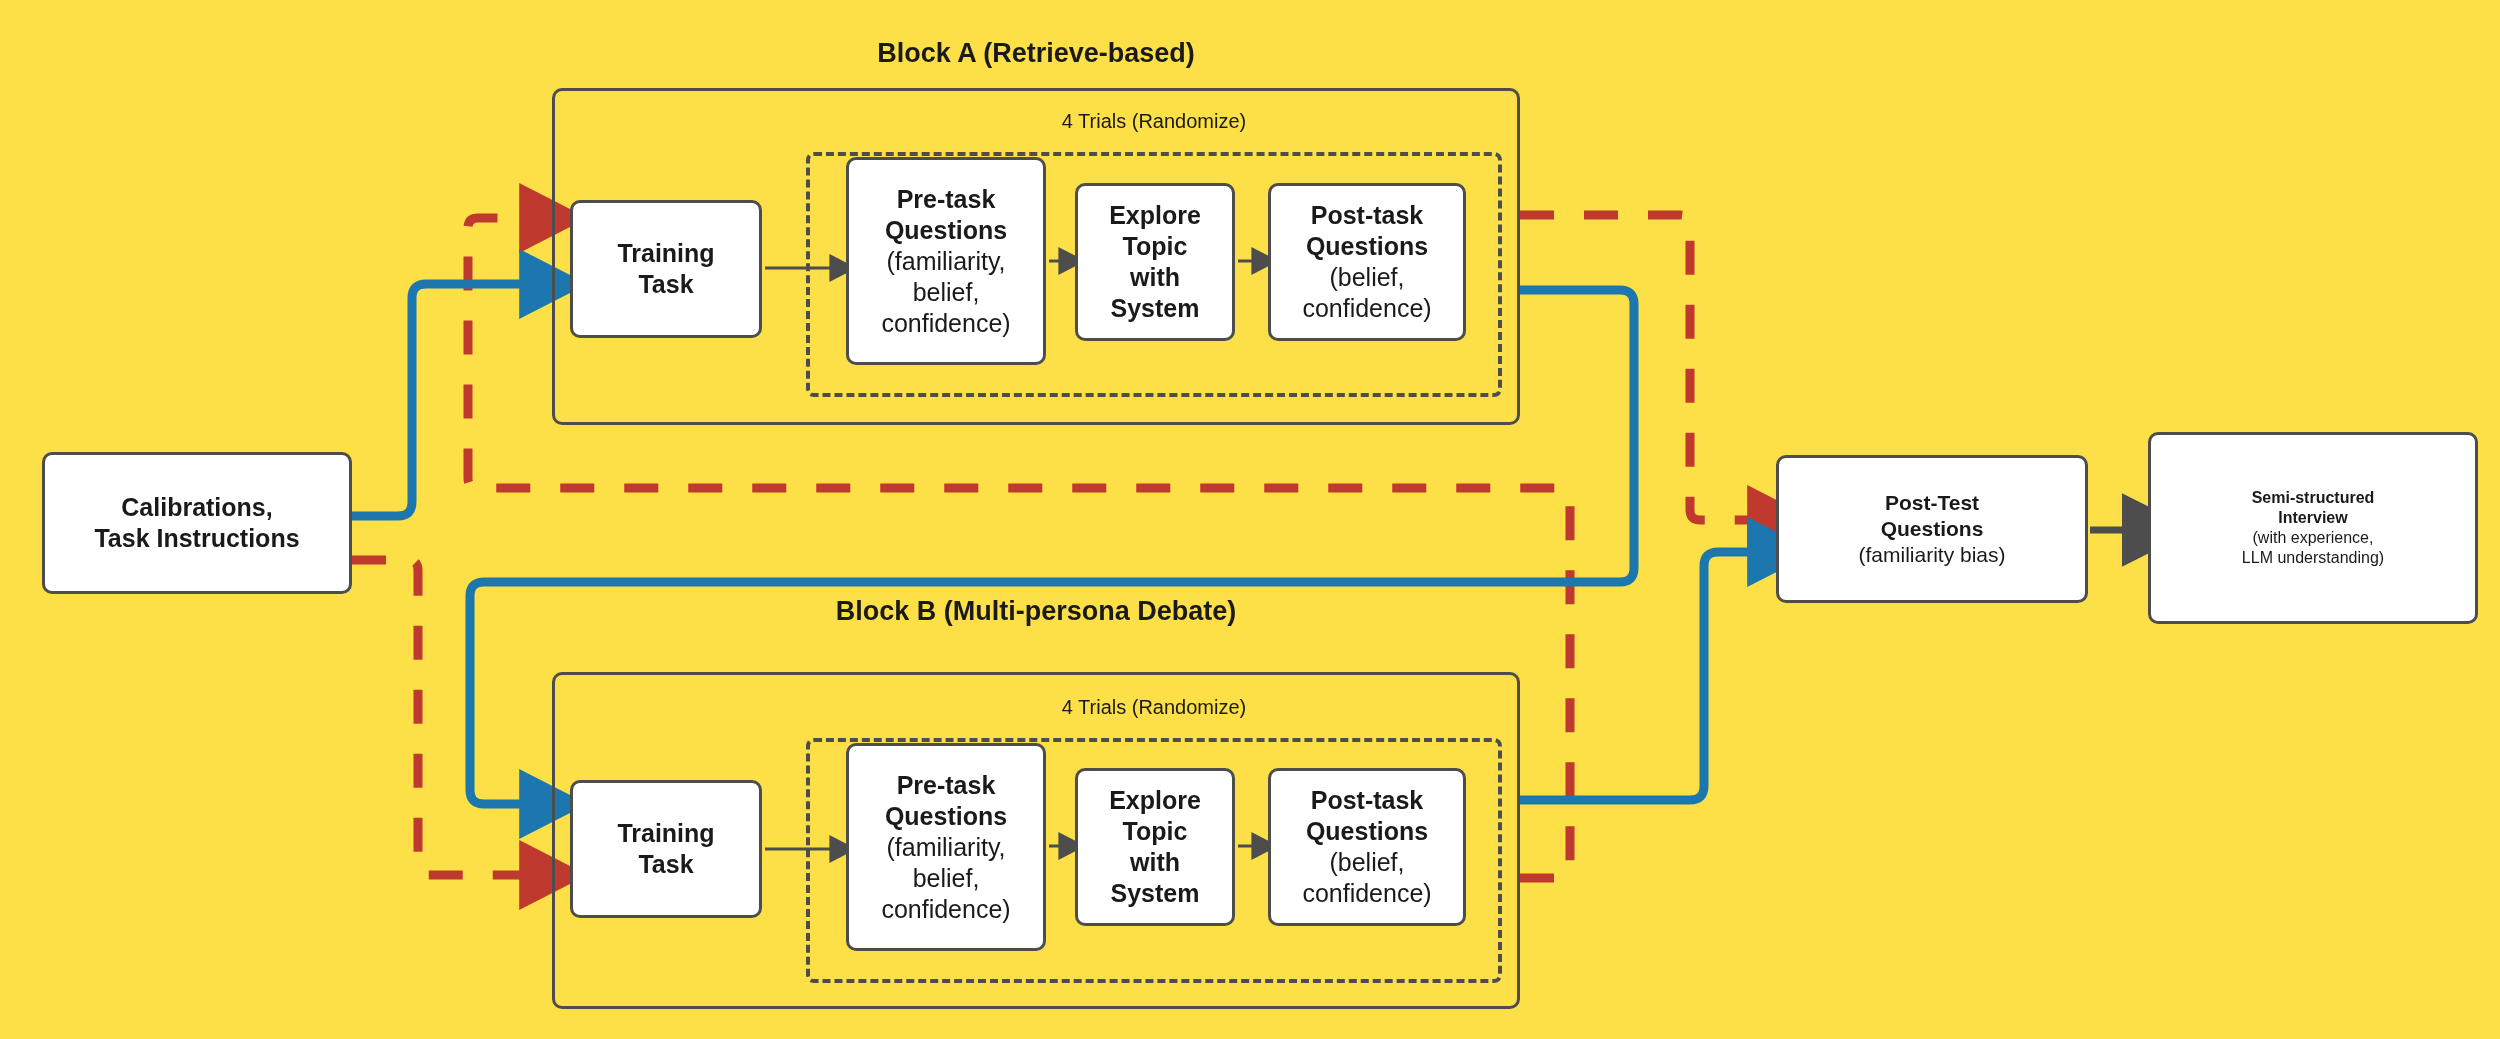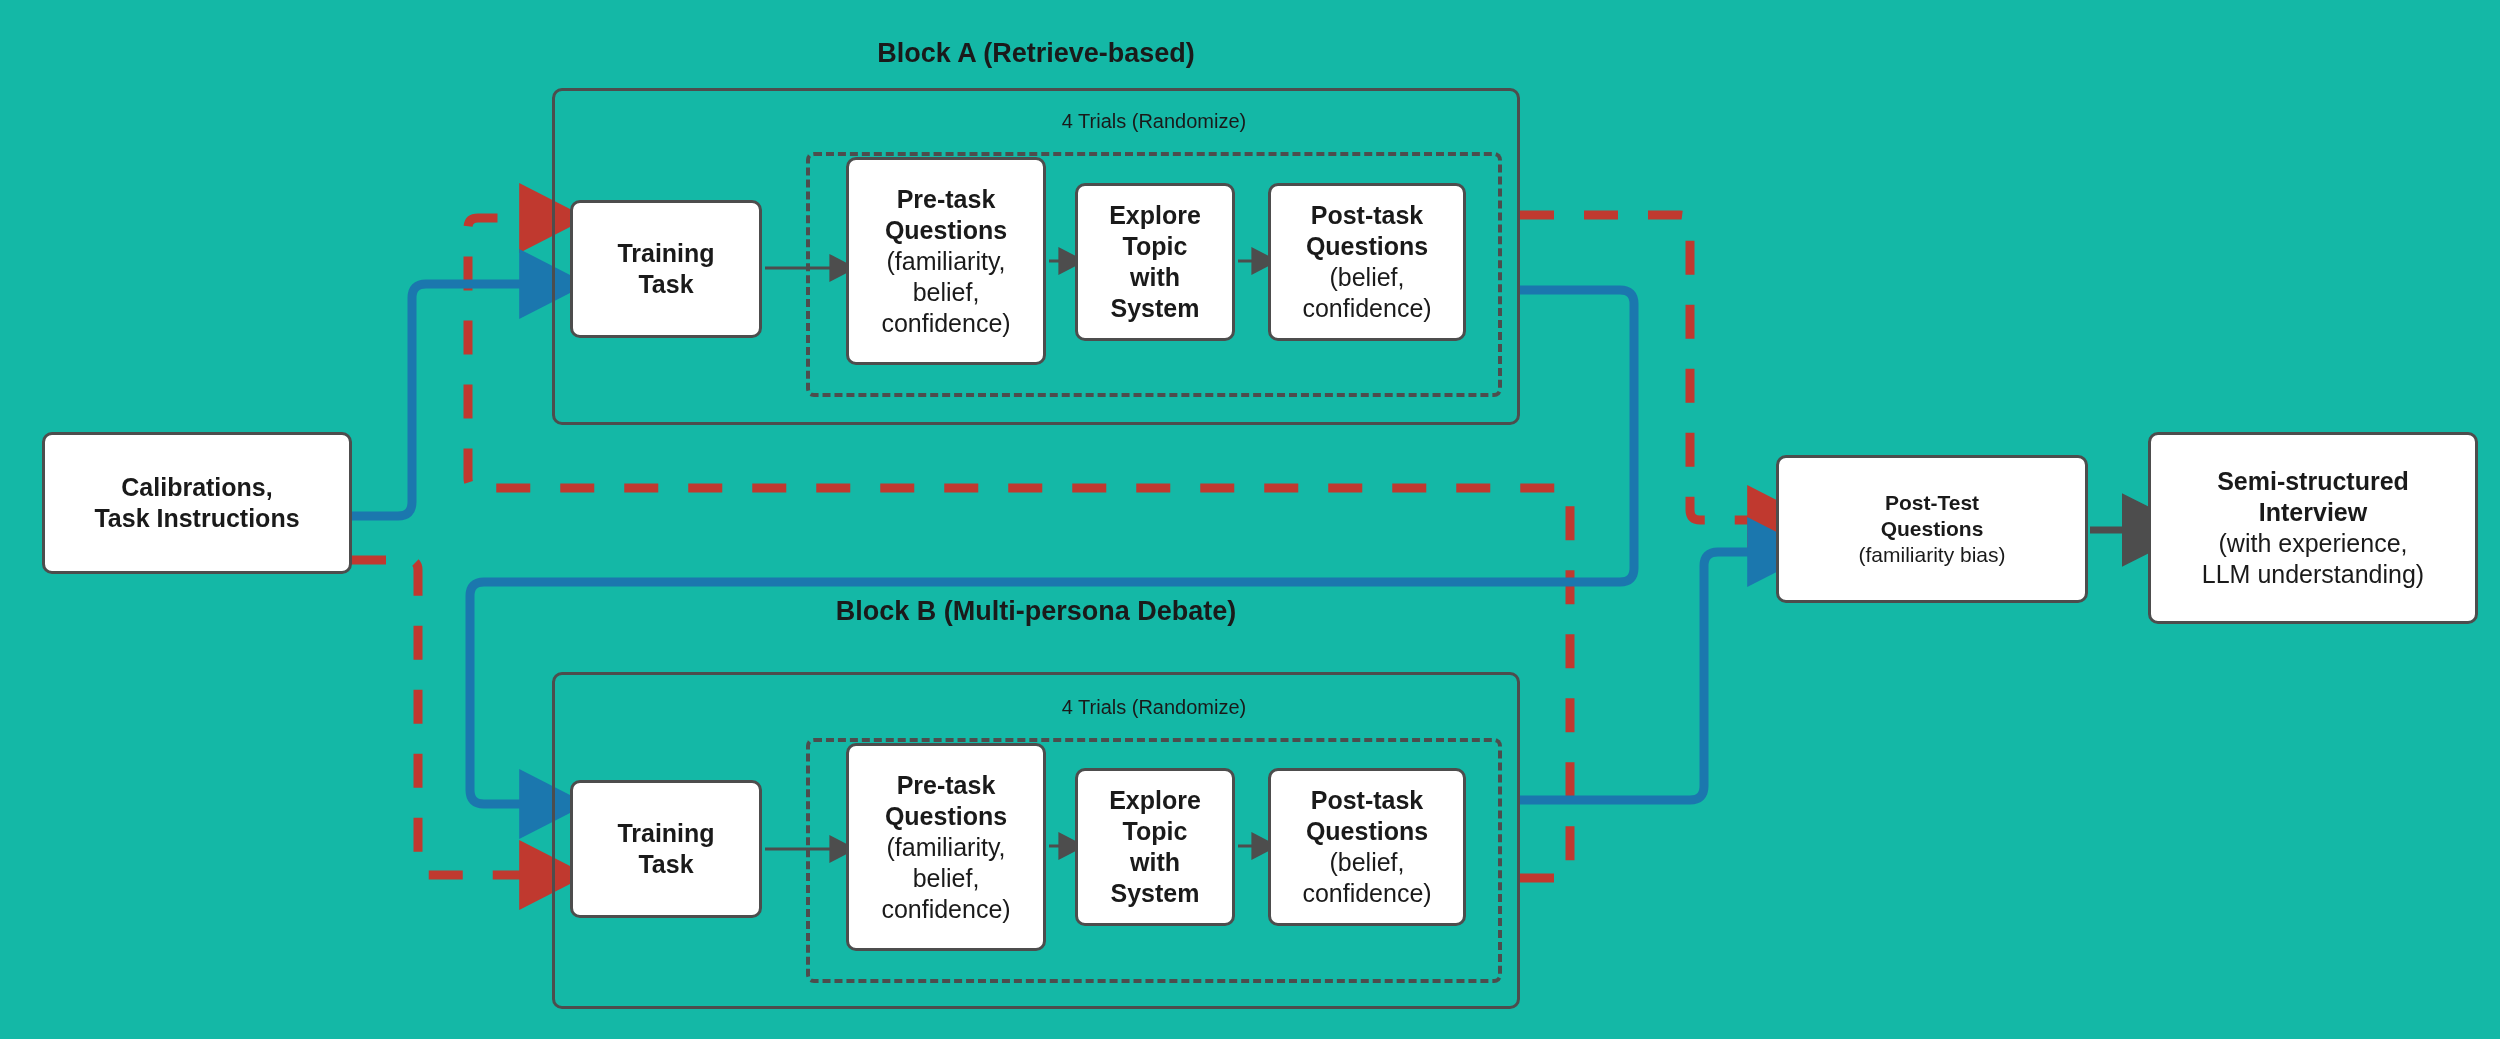--- a/index.html
+++ b/index.html
@@ -11,21 +11,21 @@
   body {
     font-family: "Liberation Sans", sans-serif;
     width: 2500px;
     height: 1039px;
     overflow: hidden;
   }
   #stage {
     position: relative;
     width: 2500px;
     height: 1039px;
-    background: #14b8a6;
+    background: #fde047;
   }
   svg.wires {
     position: absolute;
     left: 0; top: 0;
     width: 2500px;
     height: 1039px;
     pointer-events: none;
   }
   .node {
     position: absolute;
@@ -75,31 +75,31 @@
   .block-title {
     font-weight: bold;
     font-size: 27px;
   }
   .trials-title {
     font-weight: normal;
     font-size: 20px;
   }
 
   
-  #calib        { left:42px;   top:432px;  width:310px; height:142px; font-size:25px; }
+  #calib        { left:42px;   top:452px;  width:310px; height:142px; font-size:25px; }
   #a-training   { left:570px;  top:200px;  width:192px; height:138px; font-size:25px; }
   #a-pre        { left:846px;  top:157px;  width:200px; height:208px; font-size:25px; }
   #a-explore    { left:1075px; top:183px;  width:160px; height:158px; font-size:25px; }
   #a-post       { left:1268px; top:183px;  width:198px; height:158px; font-size:25px; }
   #b-training   { left:570px;  top:780px;  width:192px; height:138px; font-size:25px; }
   #b-pre        { left:846px;  top:743px;  width:200px; height:208px; font-size:25px; }
   #b-explore    { left:1075px; top:768px;  width:160px; height:158px; font-size:25px; }
   #b-post       { left:1268px; top:768px;  width:198px; height:158px; font-size:25px; }
   #posttest     { left:1776px; top:455px;  width:312px; height:148px; font-size:21px; }
-  #interview    { left:2148px; top:432px;  width:330px; height:192px; font-size:25px; }
+  #interview    { left:2148px; top:432px;  width:330px; height:192px; font-size:16px; }
 
   #a-block      { left:552px;  top:88px;   width:968px; height:337px; }
   #b-block      { left:552px;  top:672px;  width:968px; height:337px; }
   #a-trials     { left:806px;  top:152px;  width:696px; height:245px; }
   #b-trials     { left:806px;  top:738px;  width:696px; height:245px; }
 
   #a-block-title { left:552px; top:38px;  width:968px; }
   #b-block-title { left:552px; top:596px; width:968px; }
   #a-trials-cap  { left:806px; top:110px; width:696px; }
   #b-trials-cap  { left:806px; top:696px; width:696px; }

